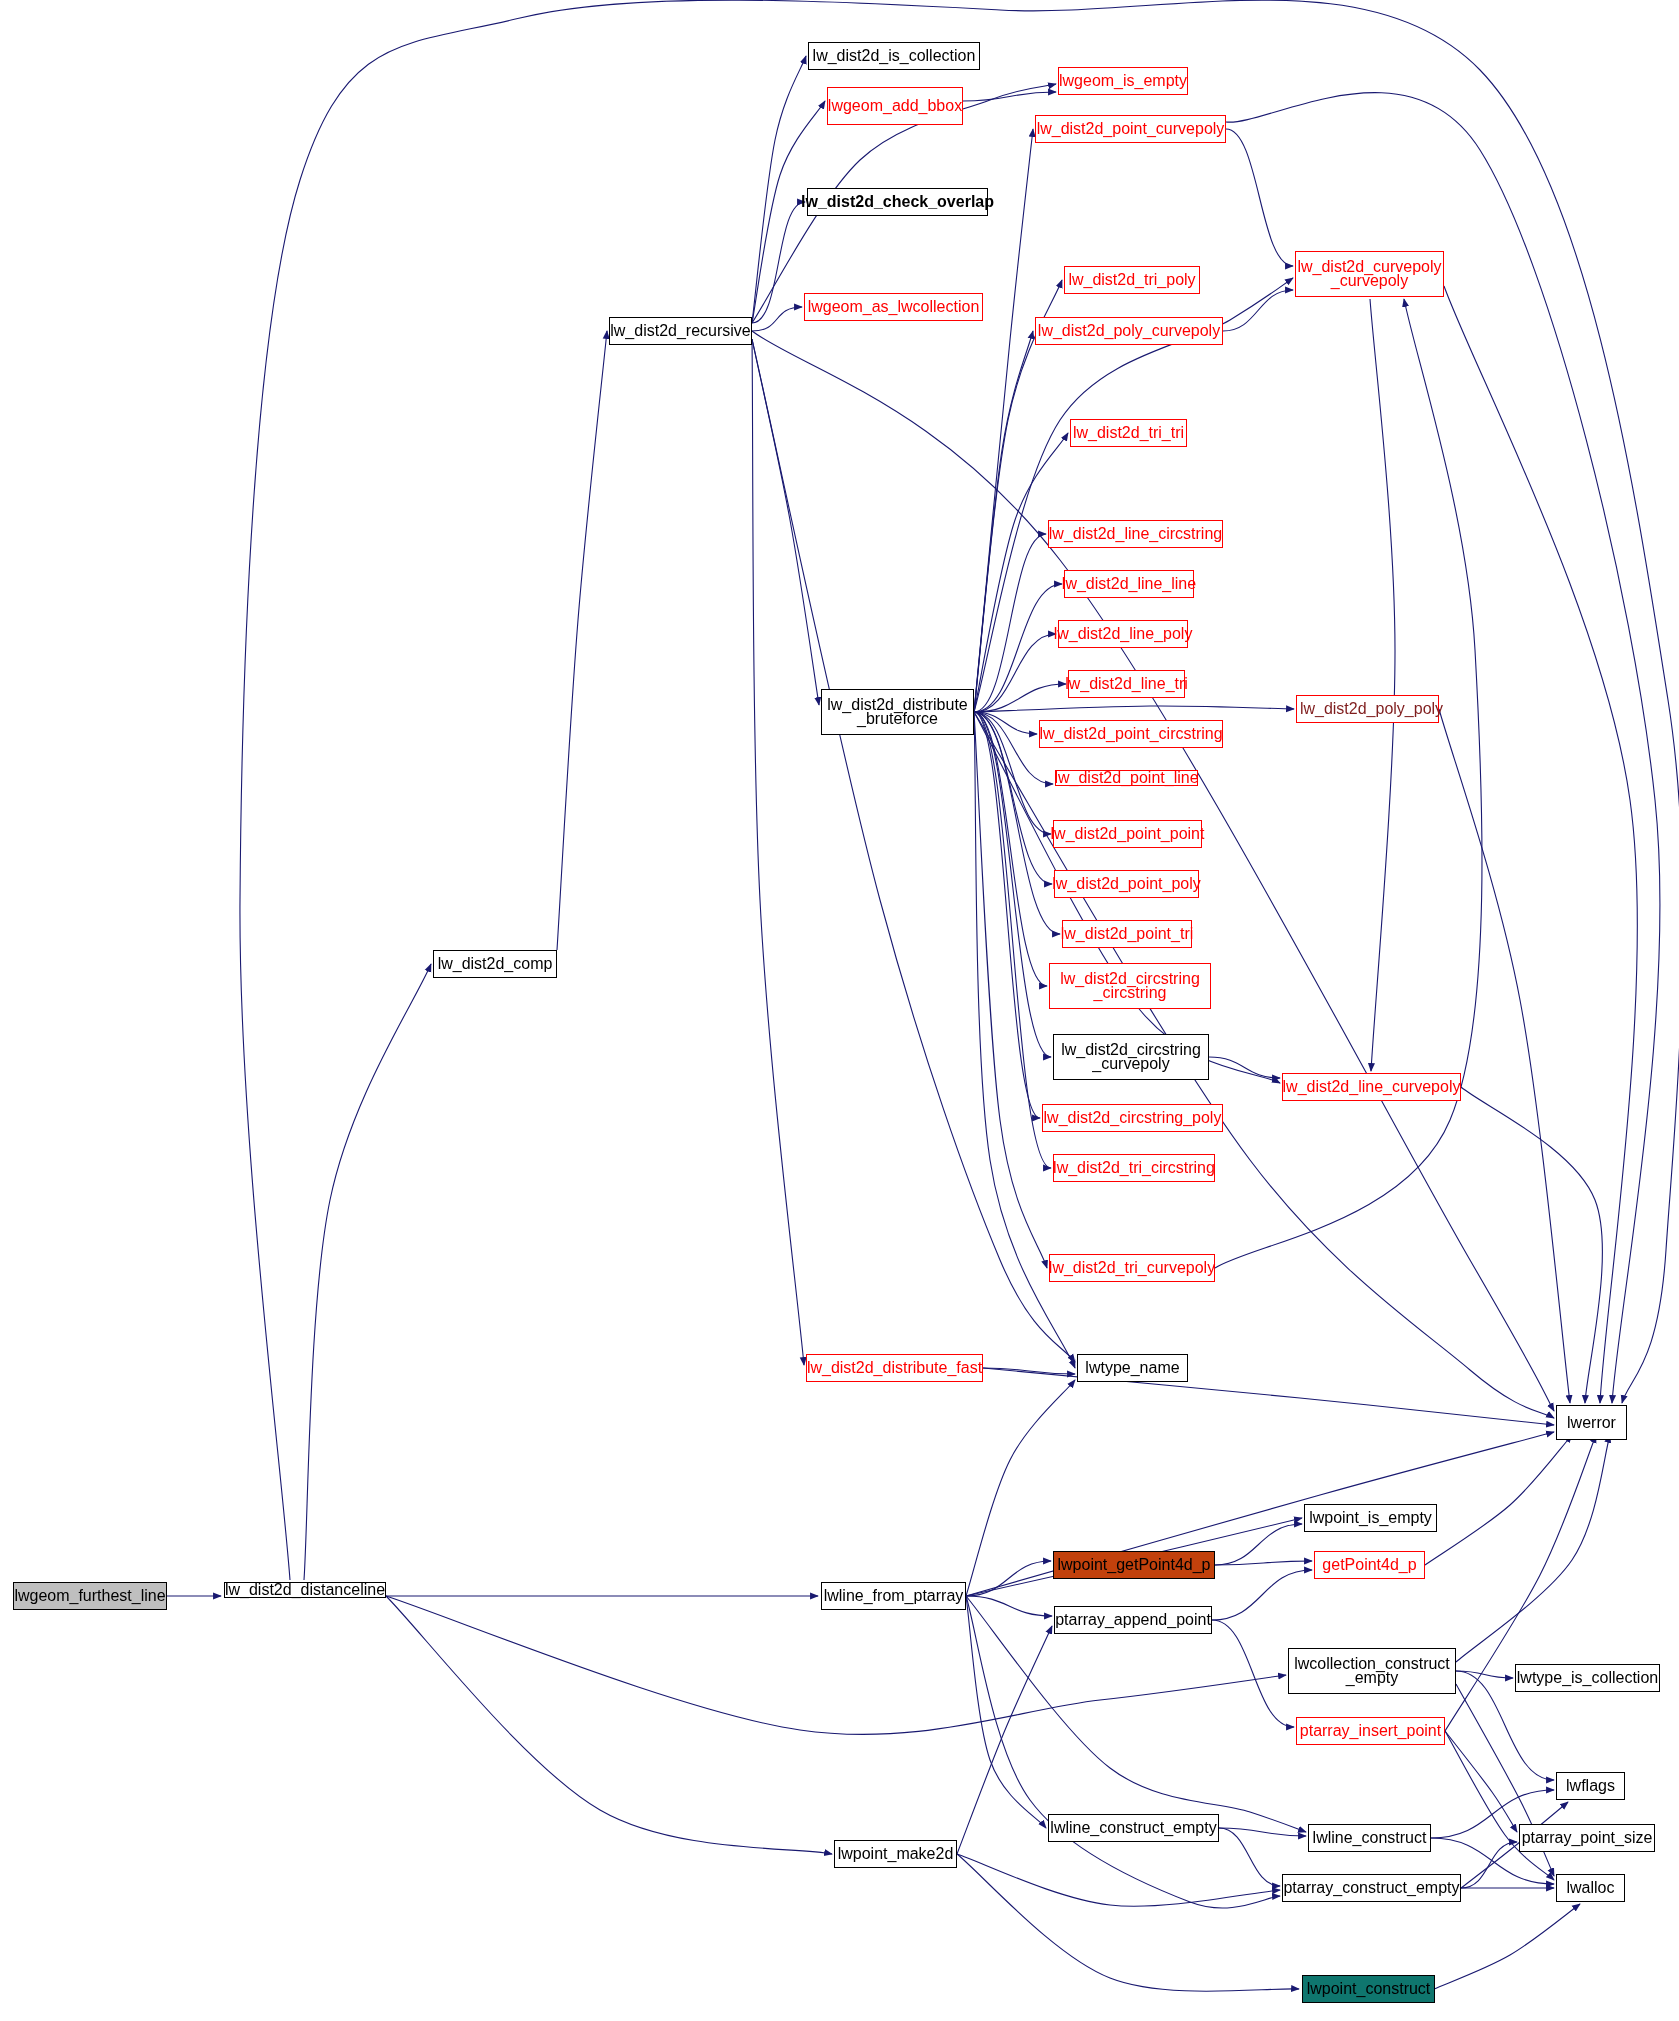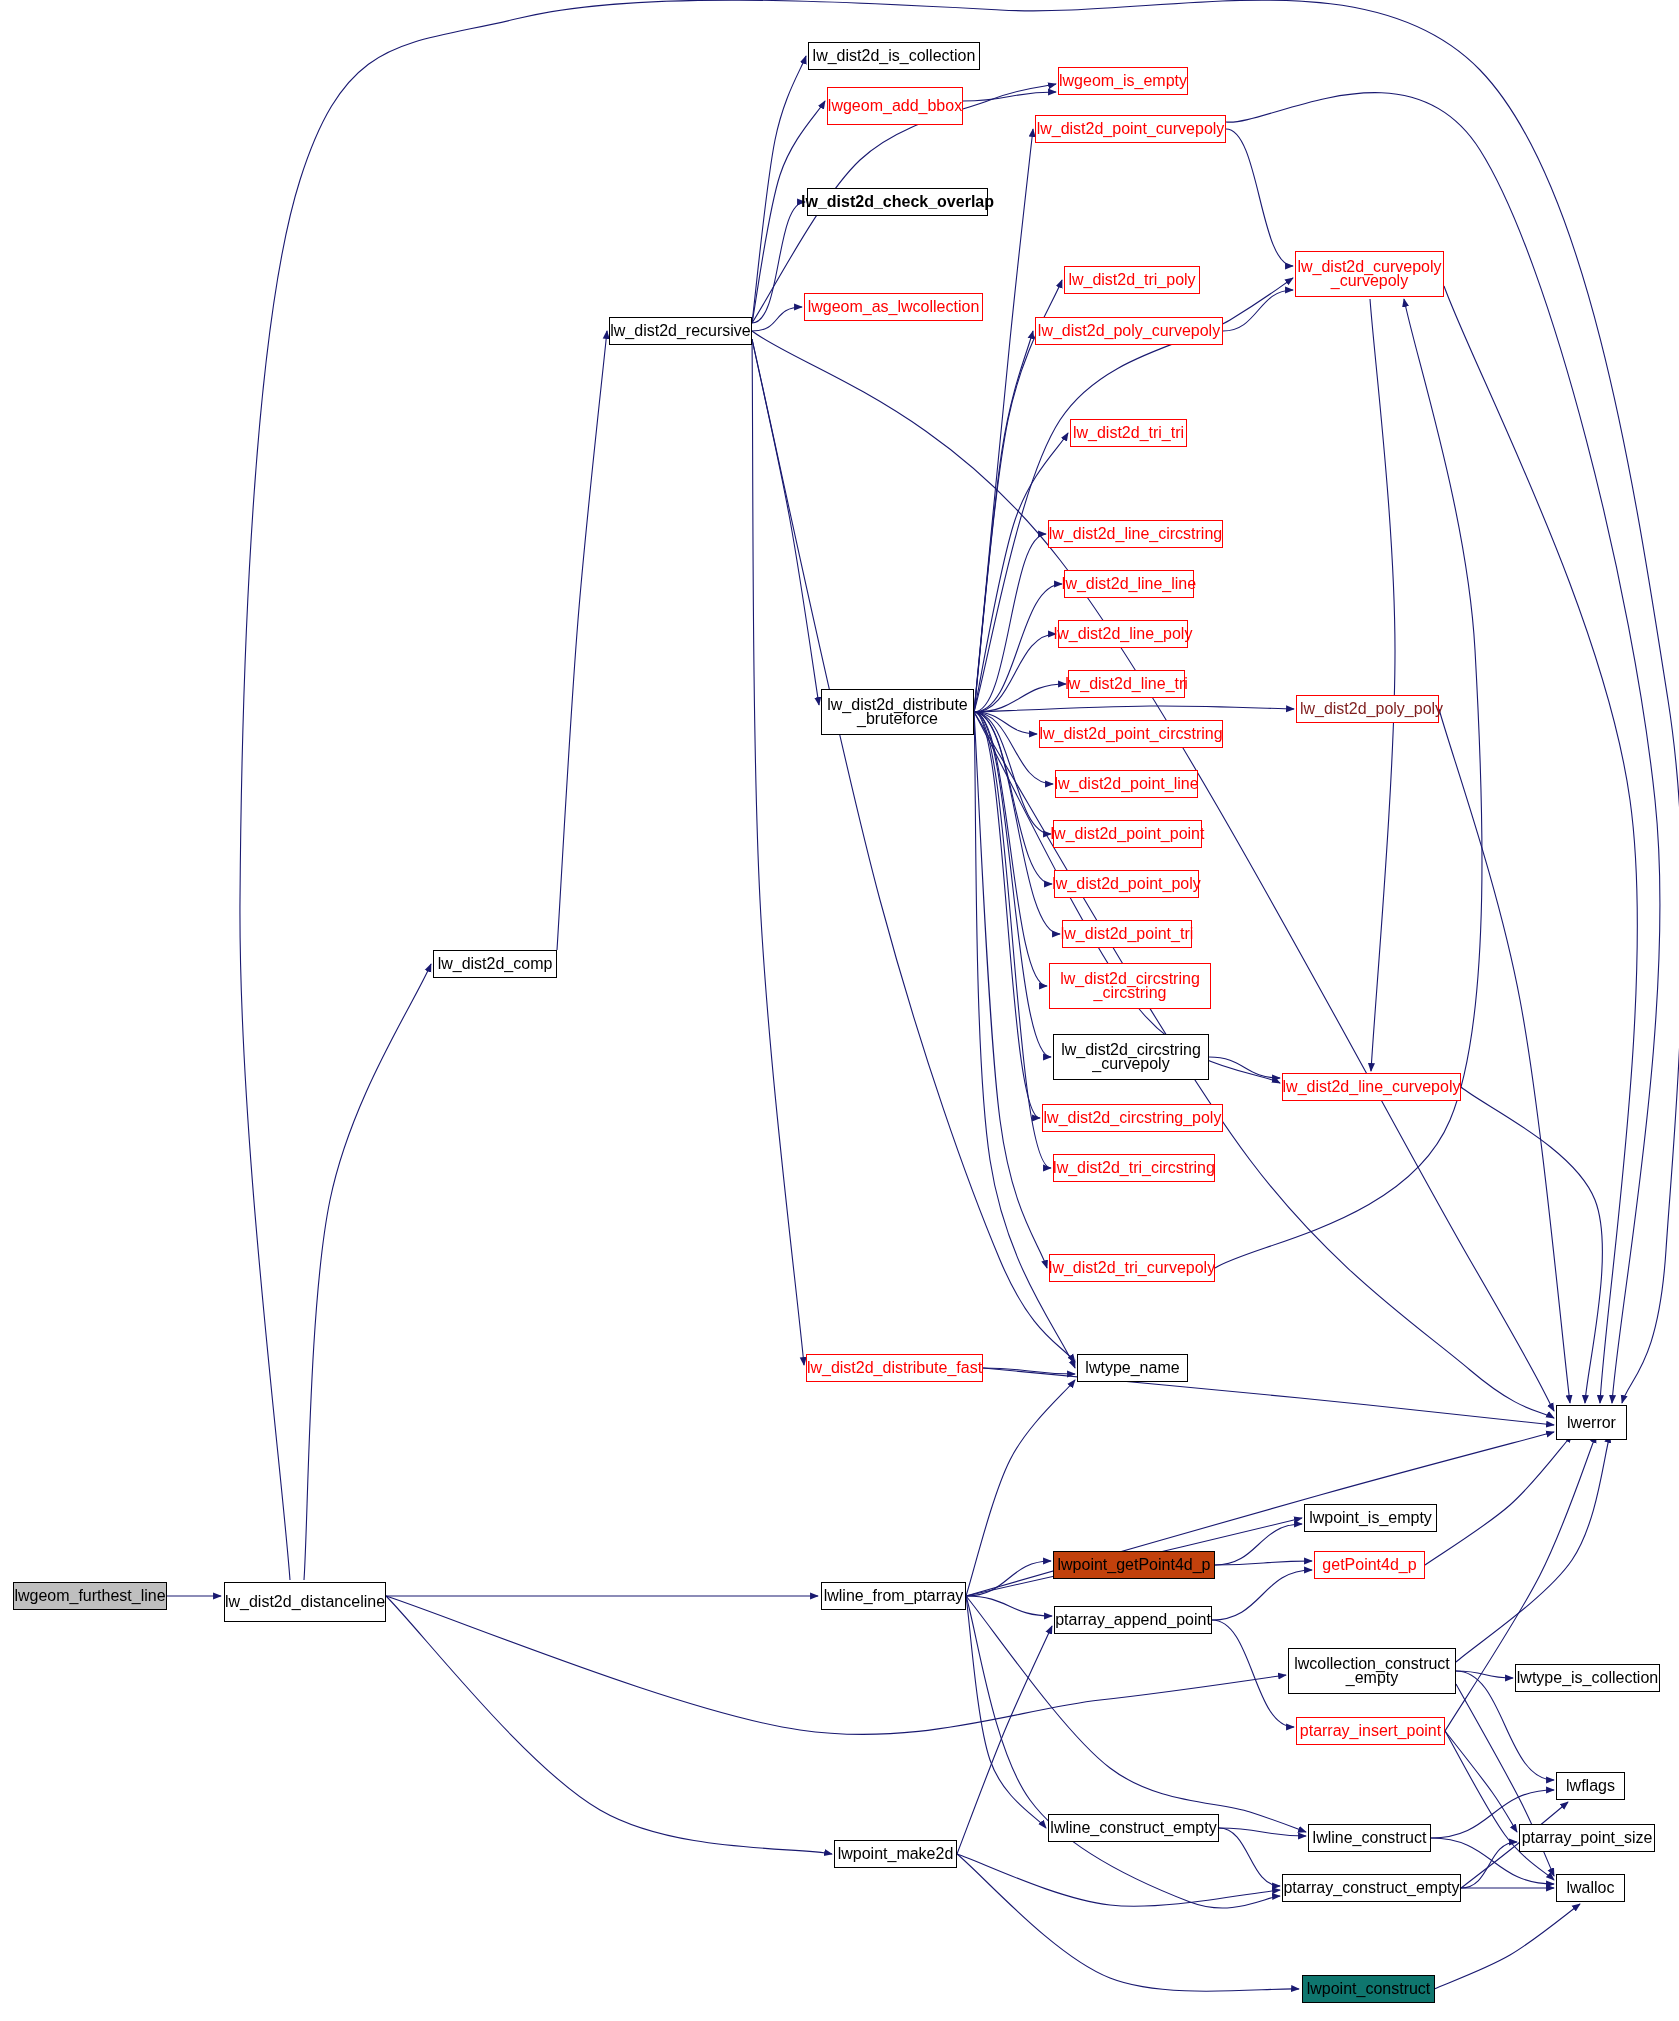--- a/index.html
+++ b/index.html
@@ -119,42 +119,42 @@
         <path d="M 1461 1888 C 1491 1888, 1487 1842, 1517 1842" fill="none" stroke="#191970" stroke-width="1.1" marker-end="url(#arrowhead)"></path>
         <path d="M 1461 1888 C 1507.5 1888, 1507.5 1888, 1554 1888" fill="none" stroke="#191970" stroke-width="1.1" marker-end="url(#arrowhead)"></path>
         <path d="M 957 1854 C 965 1833.3333333333333, 989.1666666666666 1768, 1005 1730 C 1020.8333333333334 1692, 1044.1666666666667 1643.3333333333333, 1052 1626" fill="none" stroke="#191970" stroke-width="1.1" marker-end="url(#arrowhead)"></path>
         <path d="M 957 1854 C 982.5 1862.5, 1056.1666666666667 1899, 1110 1905 C 1163.8333333333333 1911, 1251.6666666666667 1892.5, 1280 1890" fill="none" stroke="#191970" stroke-width="1.1" marker-end="url(#arrowhead)"></path>
         <path d="M 957 1854 C 982.5 1874.6666666666667, 1053 1955.5, 1110 1978 C 1167 2000.5, 1267.5 1987.1666666666667, 1299 1989" fill="none" stroke="#191970" stroke-width="1.1" marker-end="url(#arrowhead)"></path>
         <path d="M 1434 1989 C 1446.6666666666667 1983.3333333333333, 1485.6666666666667 1969.1666666666667, 1510 1955 C 1534.3333333333333 1940.8333333333333, 1568.3333333333333 1912.5, 1580 1904" fill="none" stroke="#191970" stroke-width="1.1" marker-end="url(#arrowhead)"></path>
       </g>
   </svg>
   <div id="node-layer">
       <div class="node" style="left: 13px; top: 1582px; width: 154px; height: 28px; border-color: rgb(0, 0, 0); color: rgb(0, 0, 0); background: rgb(191, 191, 191);">lwgeom_furthest_line</div>
-      <div class="node" style="left: 224px; top: 1582px; width: 162px; height: 40px; border-color: rgb(0, 0, 0); color: rgb(0, 0, 0); background: rgb(255, 255, 255);">lw_dist2d_distanceline</div>
+      <div class="node" style="left: 224px; top: 1582px; width: 162px; height: 16px; border-color: rgb(0, 0, 0); color: rgb(0, 0, 0); background: rgb(255, 255, 255);">lw_dist2d_distanceline</div>
       <div class="node" style="left: 433px; top: 950px; width: 124px; height: 28px; border-color: rgb(0, 0, 0); color: rgb(0, 0, 0); background: rgb(255, 255, 255);">lw_dist2d_comp</div>
       <div class="node" style="left: 609px; top: 317px; width: 143px; height: 28px; border-color: rgb(0, 0, 0); color: rgb(0, 0, 0); background: rgb(255, 255, 255);">lw_dist2d_recursive</div>
       <div class="node" style="left: 808px; top: 42px; width: 172px; height: 28px; border-color: rgb(0, 0, 0); color: rgb(0, 0, 0); background: rgb(255, 255, 255);">lw_dist2d_is_collection</div>
       <div class="node" style="left: 827px; top: 87px; width: 136px; height: 38px; border-color: rgb(255, 0, 0); color: rgb(255, 0, 0); background: rgb(255, 255, 255);">lwgeom_add_bbox</div>
       <div class="node" style="left: 1058px; top: 67px; width: 130px; height: 28px; border-color: rgb(255, 0, 0); color: rgb(255, 0, 0); background: rgb(255, 255, 255);">lwgeom_is_empty</div>
       <div class="node" style="left: 1035px; top: 115px; width: 191px; height: 28px; border-color: rgb(255, 0, 0); color: rgb(255, 0, 0); background: rgb(255, 255, 255);">lw_dist2d_point_curvepoly</div>
       <div class="node" style="left: 807px; top: 188px; width: 181px; height: 28px; border-color: rgb(0, 0, 0); color: rgb(0, 0, 0); background: rgb(255, 255, 255); font-weight: bold;">lw_dist2d_check_overlap</div>
       <div class="node" style="left: 804px; top: 293px; width: 179px; height: 28px; border-color: rgb(255, 0, 0); color: rgb(255, 0, 0); background: rgb(255, 255, 255);">lwgeom_as_lwcollection</div>
       <div class="node" style="left: 1064px; top: 266px; width: 136px; height: 28px; border-color: rgb(255, 0, 0); color: rgb(255, 0, 0); background: rgb(255, 255, 255);">lw_dist2d_tri_poly</div>
       <div class="node" style="left: 1295px; top: 251px; width: 149px; height: 46px; border-color: rgb(255, 0, 0); color: rgb(255, 0, 0); background: rgb(255, 255, 255);">lw_dist2d_curvepoly
 _curvepoly</div>
       <div class="node" style="left: 1035px; top: 317px; width: 188px; height: 28px; border-color: rgb(255, 0, 0); color: rgb(255, 0, 0); background: rgb(255, 255, 255);">lw_dist2d_poly_curvepoly</div>
       <div class="node" style="left: 1070px; top: 419px; width: 117px; height: 28px; border-color: rgb(255, 0, 0); color: rgb(255, 0, 0); background: rgb(255, 255, 255);">lw_dist2d_tri_tri</div>
       <div class="node" style="left: 1048px; top: 520px; width: 175px; height: 28px; border-color: rgb(255, 0, 0); color: rgb(255, 0, 0); background: rgb(255, 255, 255);">lw_dist2d_line_circstring</div>
       <div class="node" style="left: 1064px; top: 570px; width: 130px; height: 28px; border-color: rgb(255, 0, 0); color: rgb(255, 0, 0); background: rgb(255, 255, 255);">lw_dist2d_line_line</div>
       <div class="node" style="left: 1058px; top: 620px; width: 130px; height: 28px; border-color: rgb(255, 0, 0); color: rgb(255, 0, 0); background: rgb(255, 255, 255);">lw_dist2d_line_poly</div>
       <div class="node" style="left: 1068px; top: 670px; width: 117px; height: 28px; border-color: rgb(255, 0, 0); color: rgb(255, 0, 0); background: rgb(255, 255, 255);">lw_dist2d_line_tri</div>
       <div class="node" style="left: 821px; top: 689px; width: 153px; height: 46px; border-color: rgb(0, 0, 0); color: rgb(0, 0, 0); background: rgb(255, 255, 255);">lw_dist2d_distribute
 _bruteforce</div>
       <div class="node" style="left: 1039px; top: 720px; width: 184px; height: 28px; border-color: rgb(255, 0, 0); color: rgb(255, 0, 0); background: rgb(255, 255, 255);">lw_dist2d_point_circstring</div>
-      <div class="node" style="left: 1055px; top: 770px; width: 143px; height: 28px; border-color: rgb(255, 0, 0); color: rgb(255, 0, 0); background: rgb(255, 255, 255);">lw_dist2d_point_line</div>
+      <div class="node" style="left: 1055px; top: 770px; width: 143px; height: 16px; border-color: rgb(255, 0, 0); color: rgb(255, 0, 0); background: rgb(255, 255, 255);">lw_dist2d_point_line</div>
       <div class="node" style="left: 1053px; top: 820px; width: 149px; height: 28px; border-color: rgb(255, 0, 0); color: rgb(255, 0, 0); background: rgb(255, 255, 255);">lw_dist2d_point_point</div>
       <div class="node" style="left: 1054px; top: 870px; width: 145px; height: 28px; border-color: rgb(255, 0, 0); color: rgb(255, 0, 0); background: rgb(255, 255, 255);">lw_dist2d_point_poly</div>
       <div class="node" style="left: 1062px; top: 920px; width: 130px; height: 28px; border-color: rgb(255, 0, 0); color: rgb(255, 0, 0); background: rgb(255, 255, 255);">lw_dist2d_point_tri</div>
       <div class="node" style="left: 1049px; top: 963px; width: 162px; height: 46px; border-color: rgb(255, 0, 0); color: rgb(255, 0, 0); background: rgb(255, 255, 255);">lw_dist2d_circstring
 _circstring</div>
       <div class="node" style="left: 1053px; top: 1034px; width: 156px; height: 46px; border-color: rgb(0, 0, 0); color: rgb(0, 0, 0); background: rgb(255, 255, 255);">lw_dist2d_circstring
 _curvepoly</div>
       <div class="node" style="left: 1282px; top: 1073px; width: 179px; height: 28px; border-color: rgb(255, 0, 0); color: rgb(255, 0, 0); background: rgb(255, 255, 255);">lw_dist2d_line_curvepoly</div>
       <div class="node" style="left: 1042px; top: 1104px; width: 181px; height: 28px; border-color: rgb(255, 0, 0); color: rgb(255, 0, 0); background: rgb(255, 255, 255);">lw_dist2d_circstring_poly</div>
       <div class="node" style="left: 1053px; top: 1154px; width: 162px; height: 28px; border-color: rgb(255, 0, 0); color: rgb(255, 0, 0); background: rgb(255, 255, 255);">lw_dist2d_tri_circstring</div>

